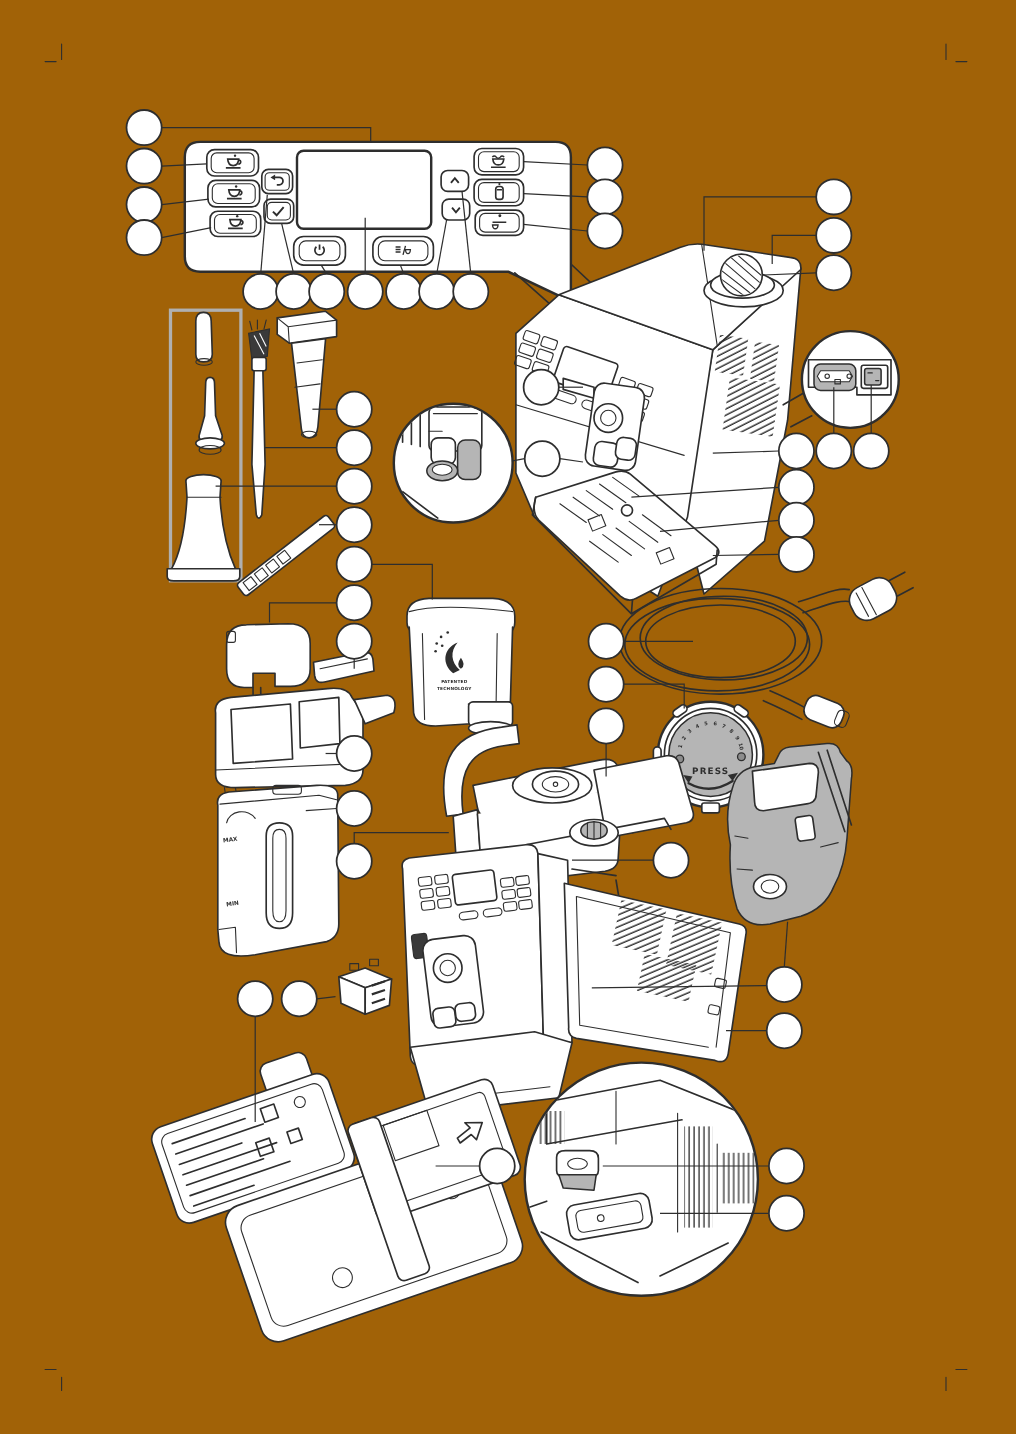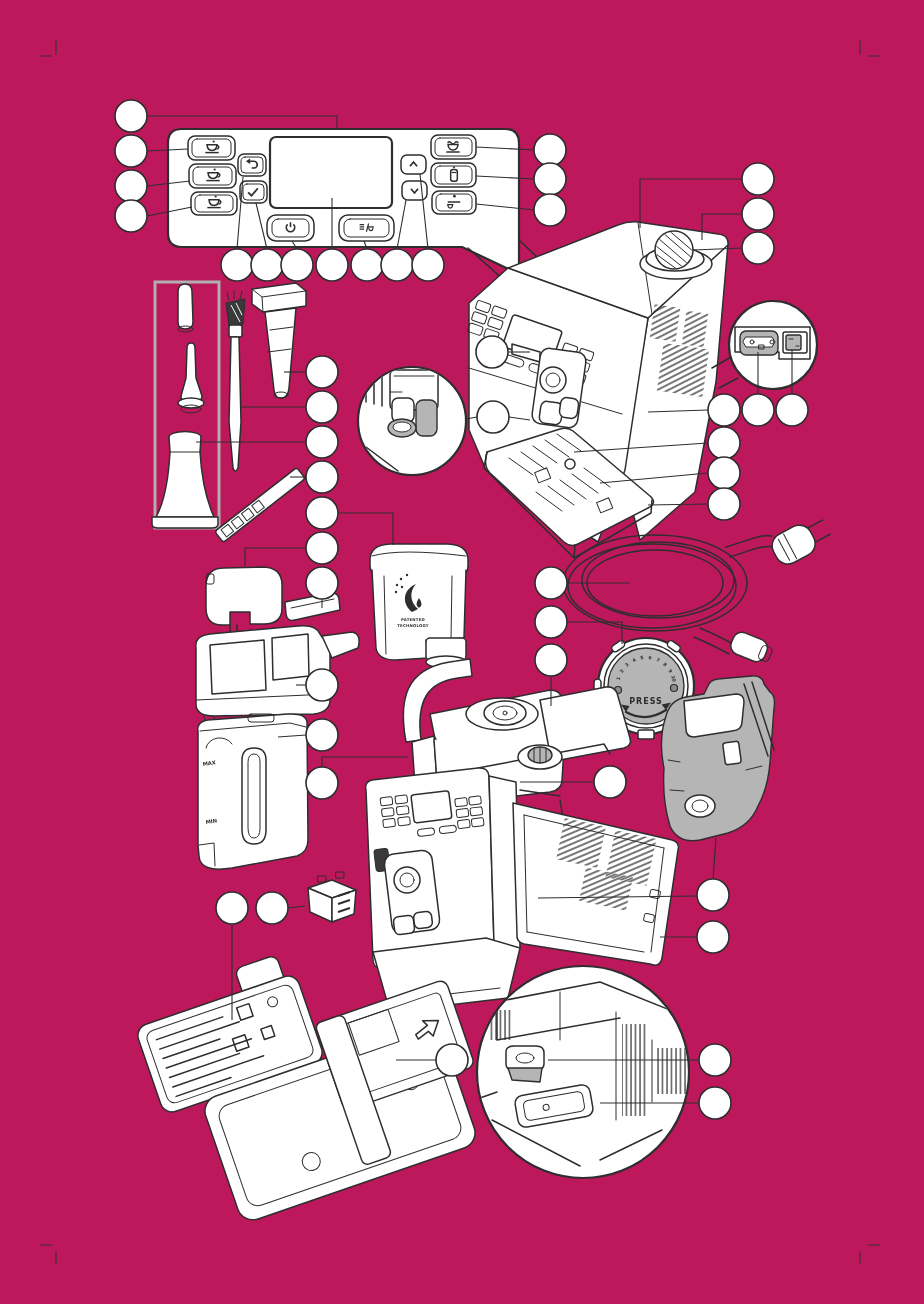--- a/index.html
+++ b/index.html
@@ -1,16 +1,16 @@
 <!DOCTYPE html>
 <html><head>
 <meta charset="utf-8">
 <style>
   html,body{margin:0;padding:0;background:#ffffff;}
-  .page{position:relative;width:924px;height:1304px;background:#be185d;overflow:hidden;}
+  .page{position:relative;width:924px;height:1304px;background:#a16207;overflow:hidden;}
   svg{display:block;}
   .s  {fill:none;stroke:#2e2e2e;stroke-width:1.5;stroke-linejoin:round;stroke-linecap:round;}
   .sw {fill:#ffffff;stroke:#2e2e2e;stroke-width:1.5;stroke-linejoin:round;stroke-linecap:round;}
   .sg {fill:#b5b5b5;stroke:#2e2e2e;stroke-width:1.4;stroke-linejoin:round;stroke-linecap:round;}
   .sd {fill:#8c8c8c;stroke:#2e2e2e;stroke-width:1.2;}
   .sk {fill:#3a3a3a;stroke:#2e2e2e;stroke-width:1;}
   .thin{stroke-width:1;}
   .thick{stroke-width:2.2;}
   .co {fill:#ffffff;stroke:#2e2e2e;stroke-width:1.6;}
   .ld {fill:none;stroke:#2e2e2e;stroke-width:1.1;}

